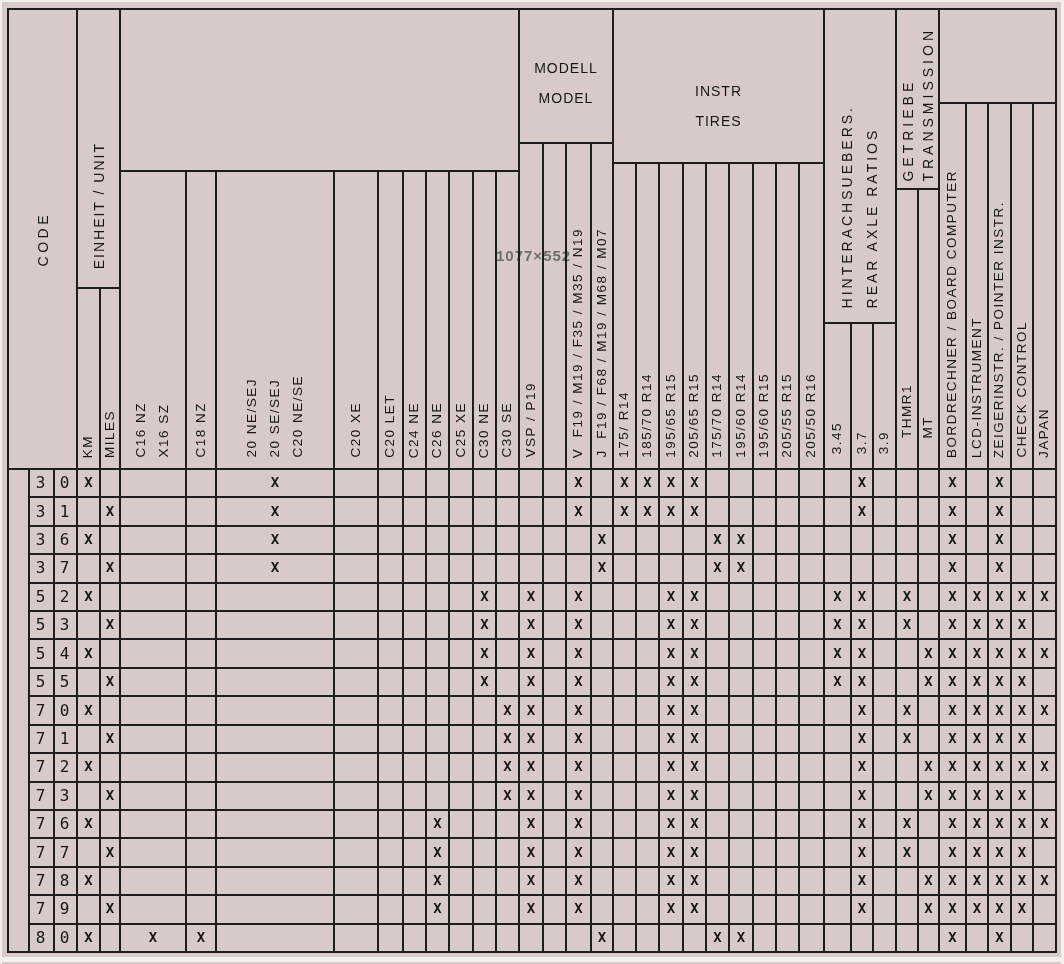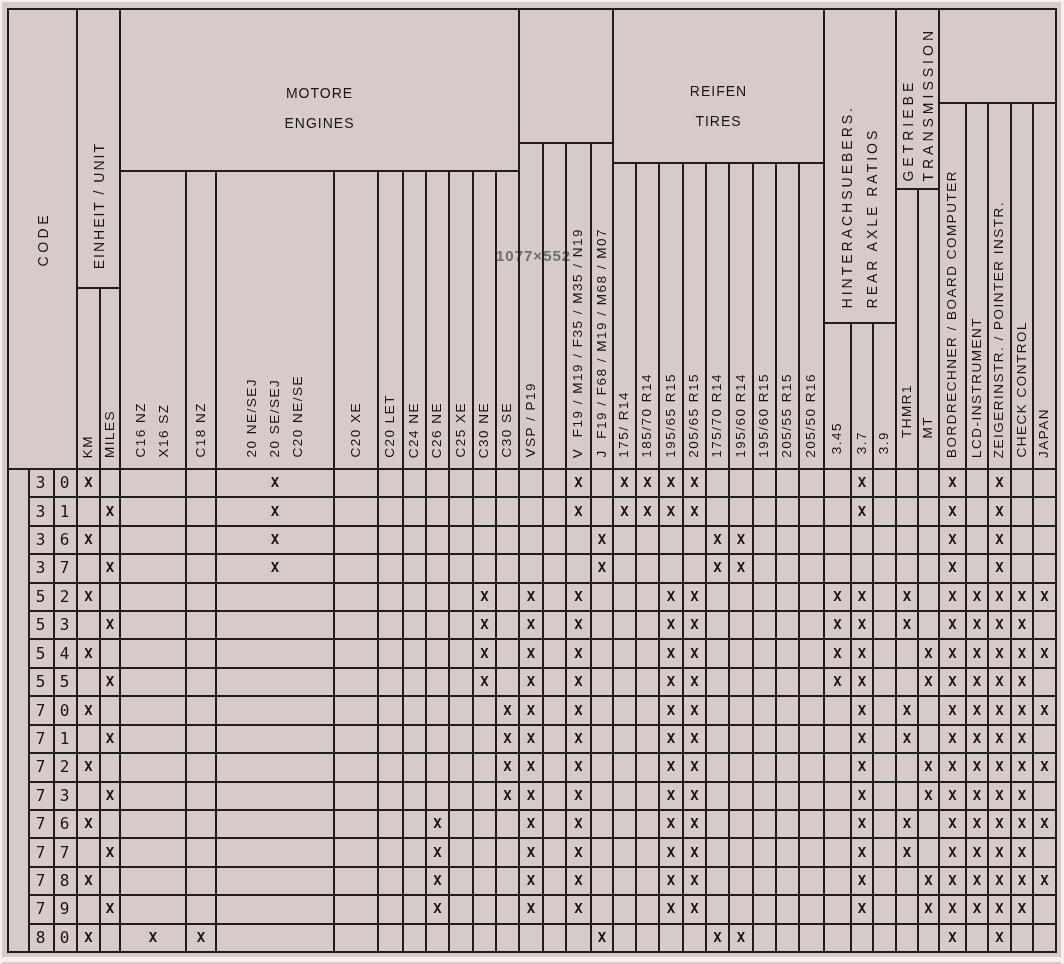--- a/index.html
+++ b/index.html
@@ -106,26 +106,26 @@
     <div class="ln" style="left: 28px; top: 837.353px; width: 1029px; height: 2px;"></div>
     <div class="ln" style="left: 28px; top: 865.765px; width: 1029px; height: 2px;"></div>
     <div class="ln" style="left: 28px; top: 894.176px; width: 1029px; height: 2px;"></div>
     <div class="ln" style="left: 28px; top: 922.588px; width: 1029px; height: 2px;"></div>
     <div class="box vbox vt-code" style="left: 9px; top: 10px; width: 67px; height: 458px; padding-top: 0px;">
       <span>CODE</span>
     </div>
     <div class="box vbox vt-unit" style="left: 78px; top: 10px; width: 41px; height: 277px; padding-top: 0px;">
       <span>EINHEIT / UNIT</span>
     </div>
-    <div class="box htitle" style="left: 121px; top: 10px; width: 397px; height: 160px; padding-top: 36px;">
-      <span>MOTORE
-ENGINES</span>
+    <div class="box htitle" style="left: 520px; top: 10px; width: 92px; height: 132px; padding-top: 14px;">
+      <span>MODELL
+MODEL</span>
     </div>
     <div class="box htitle" style="left: 614px; top: 10px; width: 209px; height: 152px; padding-top: 40px;">
-      <span>REIFEN
+      <span>INSTR
 TIRES</span>
     </div>
     <div class="box vbox vt-rear_axle" style="left: 825px; top: 10px; width: 70px; height: 312px; padding-top: 0px;">
       <span>HINTERACHSUEBERS.
 REAR AXLE RATIOS</span>
     </div>
     <div class="box vbox vt-transmission" style="left: 897px; top: 10px; width: 41px; height: 178px; padding-top: 0px;">
       <span>GETRIEBE
 TRANSMISSION</span>
     </div>

